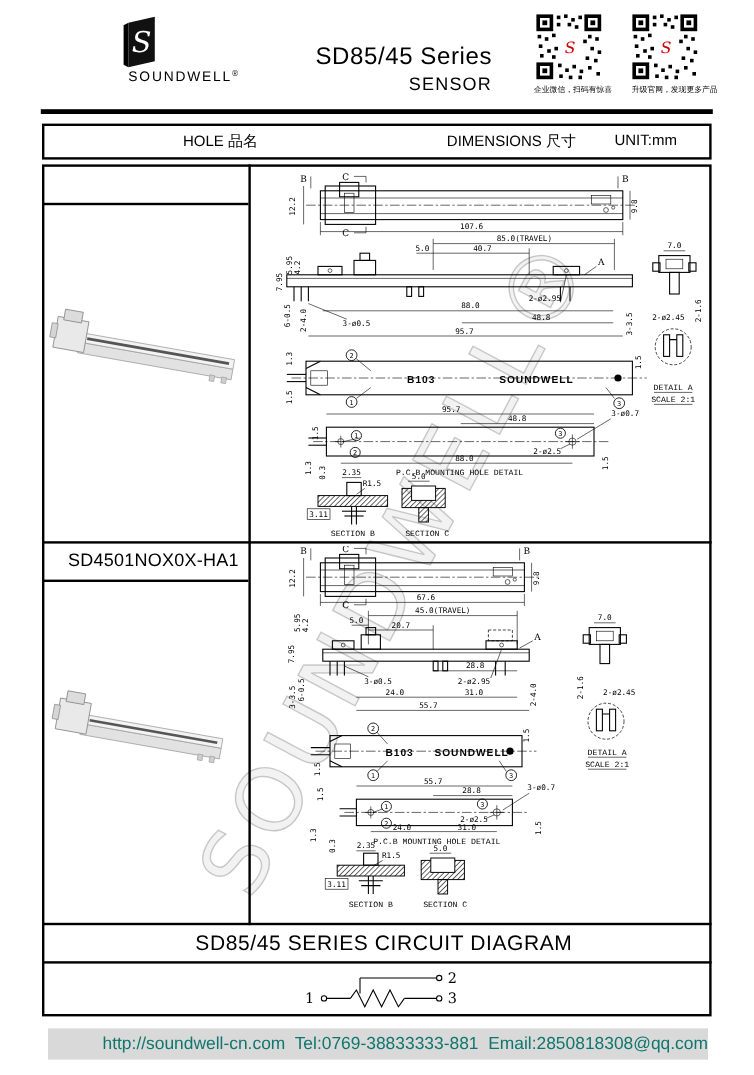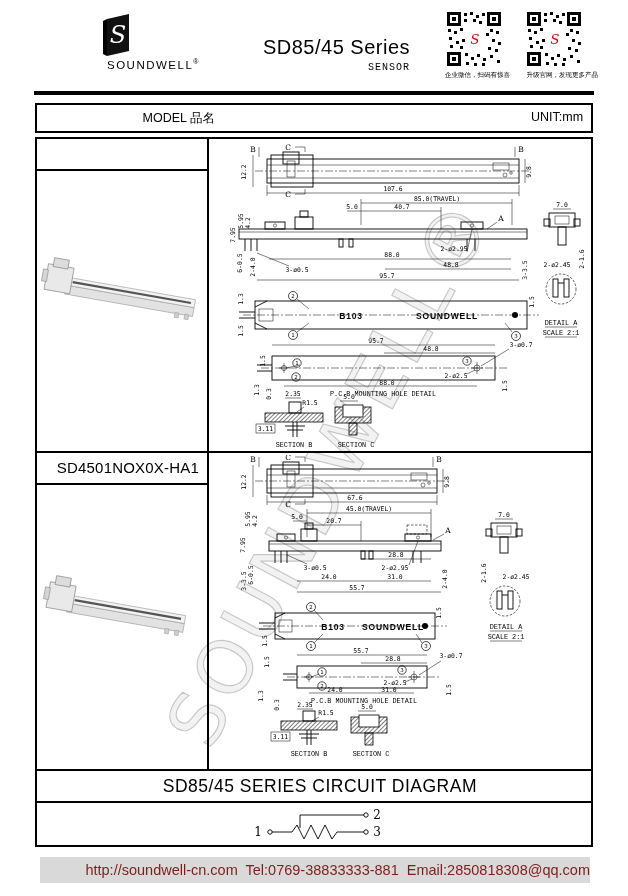--- a/index.html
+++ b/index.html
@@ -9,31 +9,31 @@
   .ctr{text-align:right;}
   .wm{position:absolute;left:-10px;top:428px;width:680px;text-align:center;z-index:1;
       transform:rotate(-62deg);font-family:"DejaVu Sans",sans-serif;font-size:74px;letter-spacing:6px;
       color:rgba(0,0,0,0.05);-webkit-text-stroke:1.2px rgba(0,0,0,0.20);pointer-events:none;white-space:nowrap;}
   .z2{z-index:2;}
   
   .brand{font-size:11.5px;letter-spacing:1.5px;}
   .brand sup{font-size:7px;}
   .url{font-size:11.5px;}
   .series{font-size:20px;letter-spacing:.5px;}
-  .sub{font-size:10px;letter-spacing:1px;font-family:Liberation Mono, monospace;}
+  .sub{font-size:15px;letter-spacing:1px;}
   .qrcap{font-size:6.5px;white-space:nowrap;}
   .rule{background:#000;}
   
   .box{border:2px solid #000;box-sizing:border-box;}
   .hline{background:#000;height:2px;}
   .vline{background:#000;width:2px;}
   .th-label{font-size:12.5px;}
   .mname{font-size:15px;letter-spacing:.2px;}
   .ctitle{font-size:17.5px;letter-spacing:.5px;}
-  .footer{background:#d9d9d9;font-size:14.5px;white-space:pre;color:#7f1d1d;}
+  .footer{background:#d9d9d9;font-size:14.5px;white-space:pre;color:#0f766e;}
   
   svg text{text-anchor:middle;fill:#000;}
   .d{font-family:"DejaVu Sans Mono",monospace;font-size:6.4px;}
   .s{font-family:"Liberation Mono",monospace;font-size:6.8px;}
   .bc{font-family:"DejaVu Serif",serif;font-size:7.5px;}
   .pr{font-family:"Liberation Sans",sans-serif;font-size:8.5px;font-weight:bold;letter-spacing:.8px;}
   .mk{font-family:"DejaVu Sans",sans-serif;font-size:5.5px;}
   .ln{stroke:#000;stroke-width:.9;fill:none;}
   .tn{stroke:#000;stroke-width:.5;fill:none;}
   .cl{stroke:#000;stroke-width:.5;fill:none;stroke-dasharray:8 2 2 2;}
@@ -111,22 +111,23 @@
     </defs>
     <use href="#qr" x="0" y="0"></use>
     <use href="#qr" x="80" y="0"></use>
   </svg>
   <div class="abs ctr qrcap z2" style="left:440px;top:71px;width:70px">企业微信，扫码有惊喜</div>
   <div class="abs ctr qrcap z2" style="left:518px;top:71px;width:80px">升级官网，发现更多产品</div>
 
   <div class="abs rule z2" style="left:34px;top:91px;width:560px;height:4px"></div>
 
   <div class="abs box z2" style="left:35px;top:103px;width:558px;height:30px"></div>
-  <div class="abs ctr th-label z2" style="left:55px;top:110px;width:160px">MODEL 品名</div>
-  <div class="abs th-label z2" style="left:531px;top:110px">UNIT:mm</div>
+  <div class="abs ctr th-label z2" style="left:55px;top:110px;width:160px">HOLE 品名</div>
+  <div class="abs ctr th-label z2" style="left:330px;top:110px;width:150px">DIMENSIONS 尺寸</div>
+  <div class="abs th-label z2" style="left:512px;top:110px">UNIT:mm</div>
 
   <div class="abs box z2" style="left:35px;top:137px;width:558px;height:710px"></div>
   <div class="abs vline z2" style="left:207px;top:137px;height:634px"></div>
   <div class="abs hline z2" style="left:35px;top:451px;width:558px"></div>
   <div class="abs hline z2" style="left:35px;top:769px;width:558px"></div>
   <div class="abs hline z2" style="left:35px;top:801px;width:558px"></div>
   <div class="abs hline z2" style="left:35px;top:169px;width:172px"></div>
   <div class="abs hline z2" style="left:35px;top:483px;width:172px"></div>
 
   <div class="abs ctr mname z2" style="left:35px;top:453px;width:164px;height:30px;line-height:30px">SD4501NOX0X-HA1</div>

